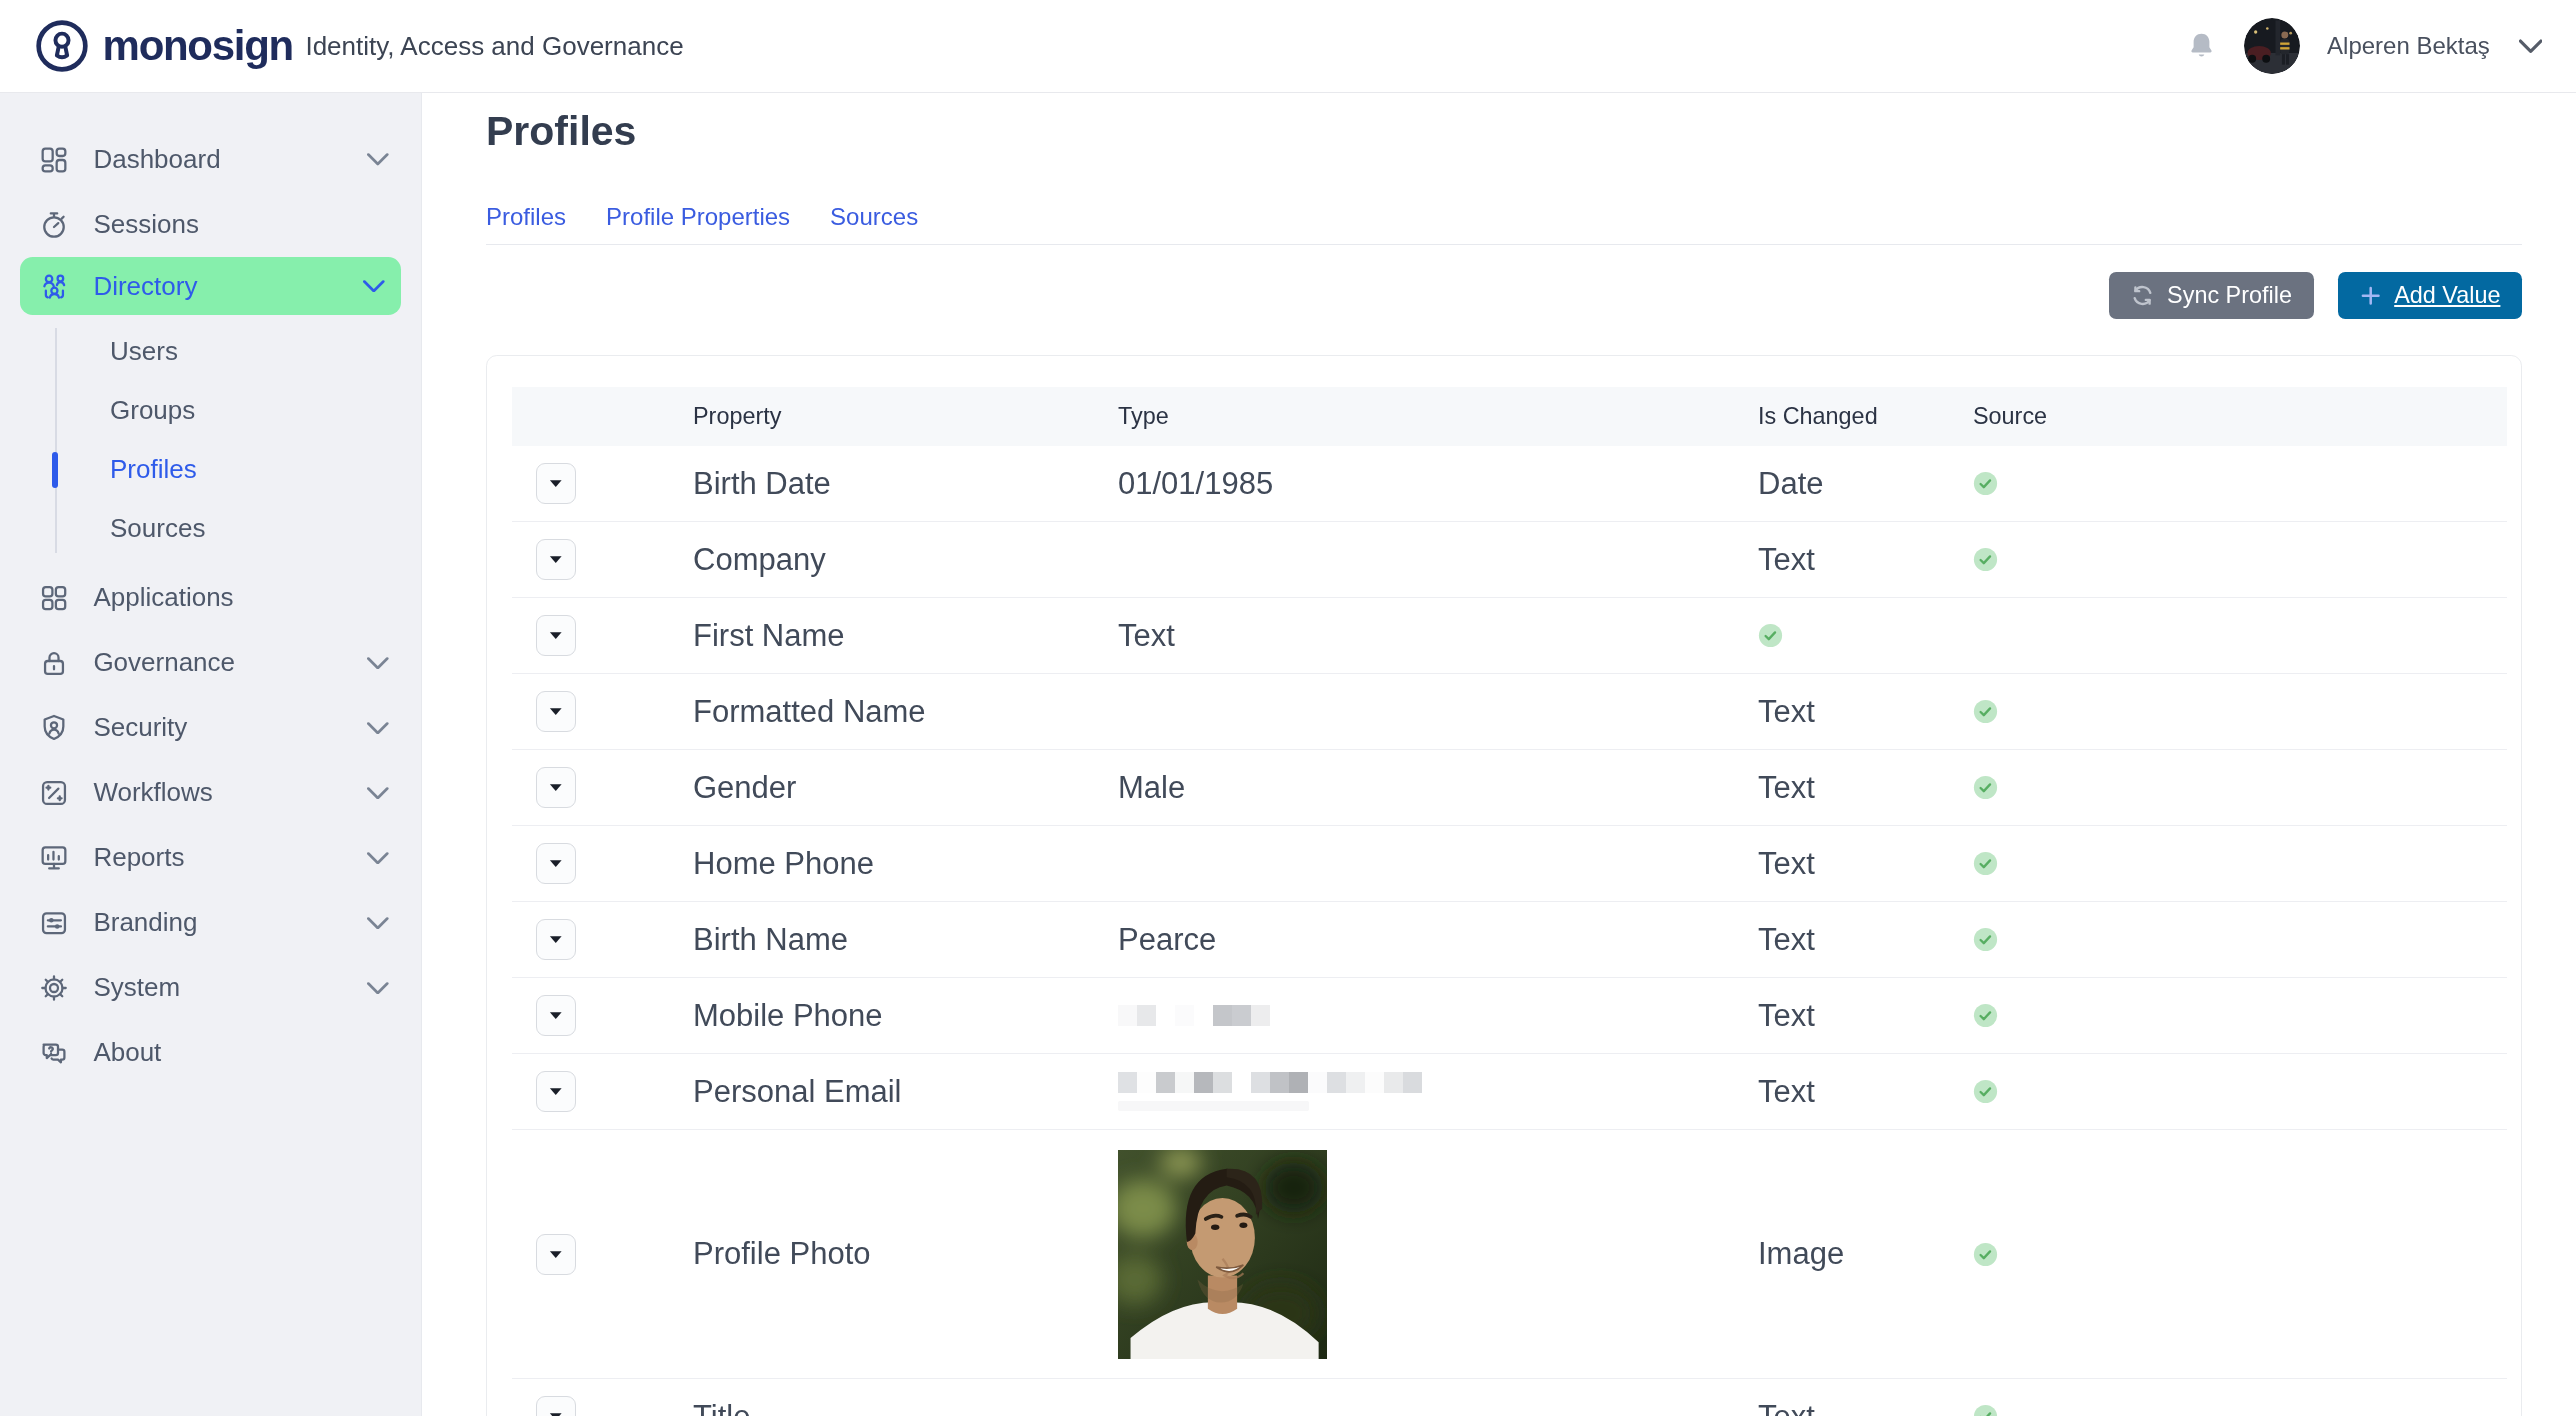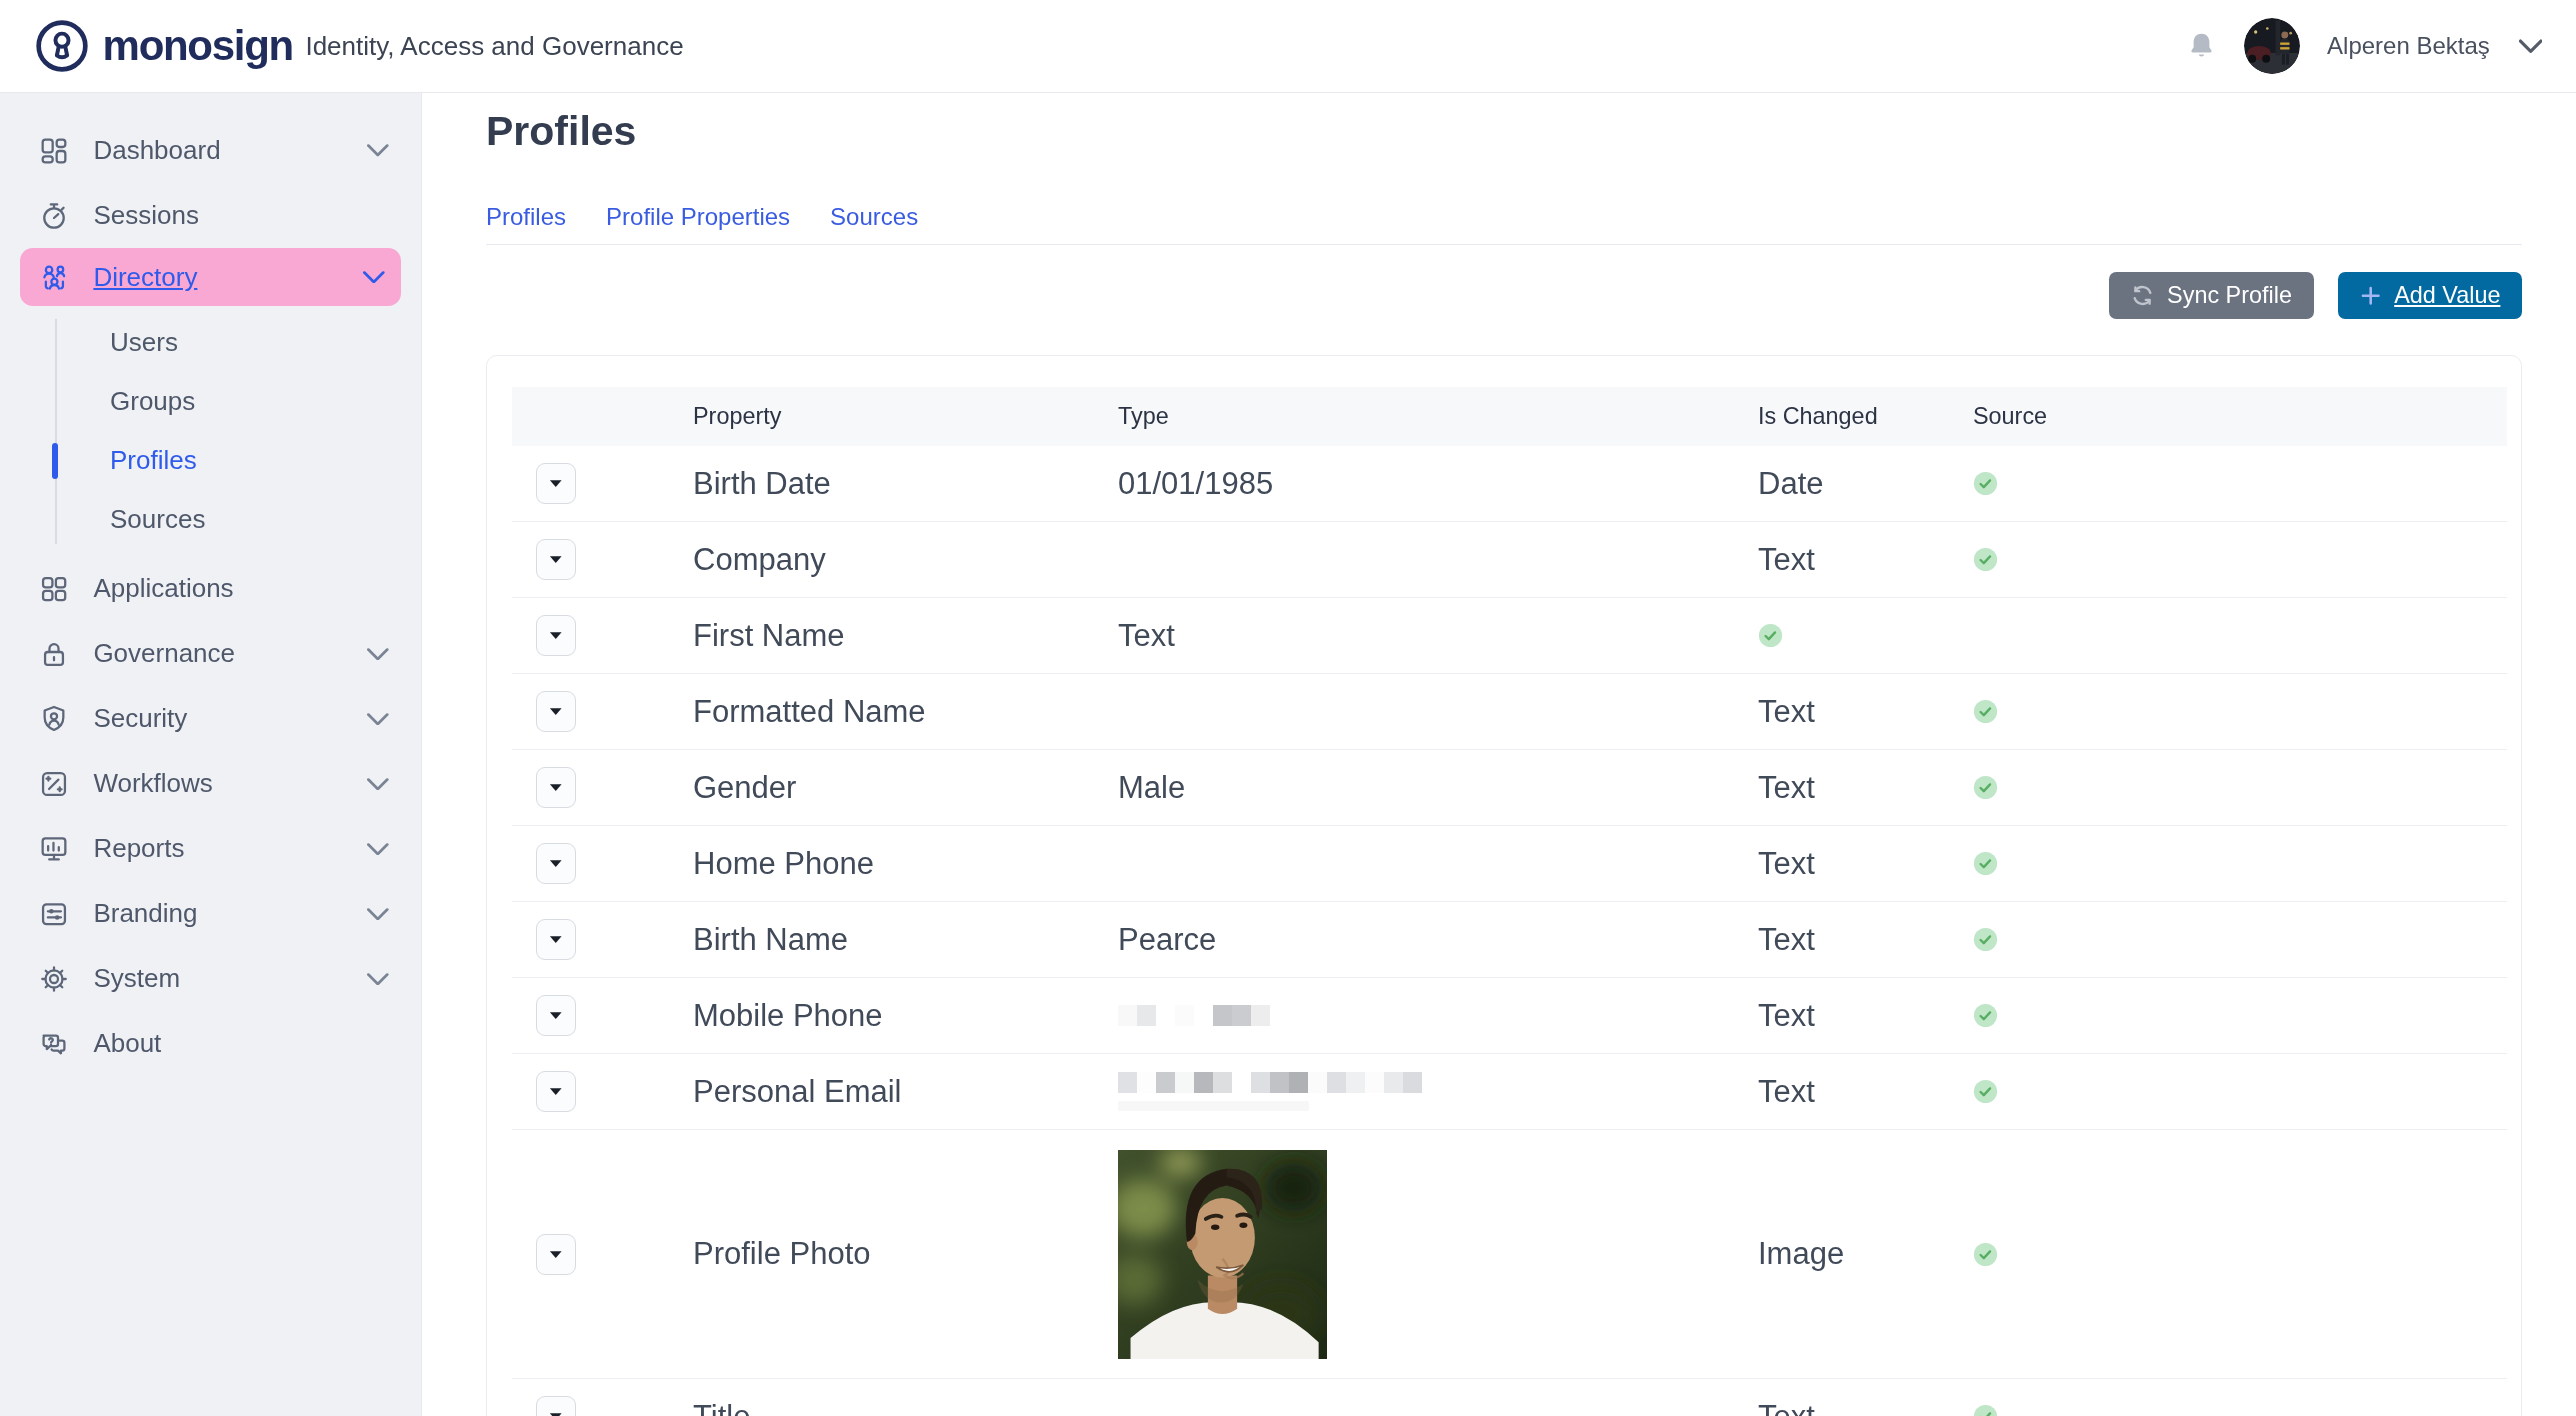--- a/index.html
+++ b/index.html
@@ -19,32 +19,32 @@
   .topbar-right{margin-left:auto;display:flex;align-items:center;gap:27px;}
   .bell{width:31px;height:34px;}
   .avatar{width:56px;height:56px;border-radius:50%;overflow:hidden;display:block;}
   .user-name{font-size:24px;color:#49505e;}
   .user-chevron{width:23.4px;height:14.4px;margin-left:1.8px;}
 
   
   .shell{display:flex;height:1323px;}
   .sidebar{
     width:422px;flex:0 0 422px;background:#f0f1f5;border-right:0.9px solid #e7e9ee;
-    padding-top:25px;box-sizing:border-box;overflow:hidden;
+    padding-top:34px;box-sizing:border-box;overflow:hidden;
   }
   .nav-item{
     height:65px;display:flex;align-items:center;padding:0 32px 0 38px;
     color:#4e586a;font-size:26px;cursor:pointer;
   }
   .nav-item .nicon{width:32px;height:32px;flex:0 0 32px;margin-right:23.4px;color:#5d6779;}
   .nav-item .nlabel{flex:1;}
   .nav-item .nchev{width:21.6px;height:12.6px;color:#7a8494;}
   .nav-item.active{
     margin:0 20px;padding:0 16px 0 18px;height:58px;border-radius:12.6px;
-    background:#f9a8d4;color:#2e5bea;font-weight:500;text-decoration:underline;
+    background:#86efac;color:#2e5bea;font-weight:500;
   }
   .nav-item.active .nicon{color:#2e5bea;}
   .nav-item.active .nchev{color:#2e5bea;}
   .subnav{position:relative;margin:7.2px 0 7.2px 0;}
   .subnav:before{
     content:"";position:absolute;left:55px;top:5.4px;bottom:5.4px;width:1.8px;background:#d8dbe4;
   }
   .sub-item{
     height:59px;display:flex;align-items:center;padding-left:110px;
     font-size:26px;color:#4e586a;cursor:pointer;position:relative;

